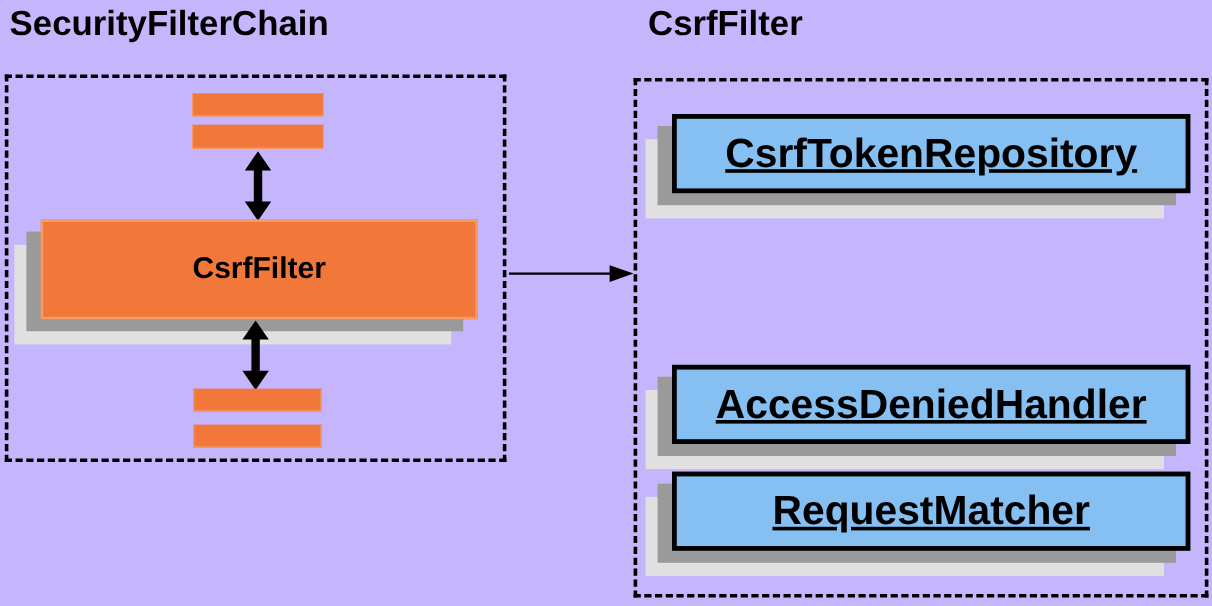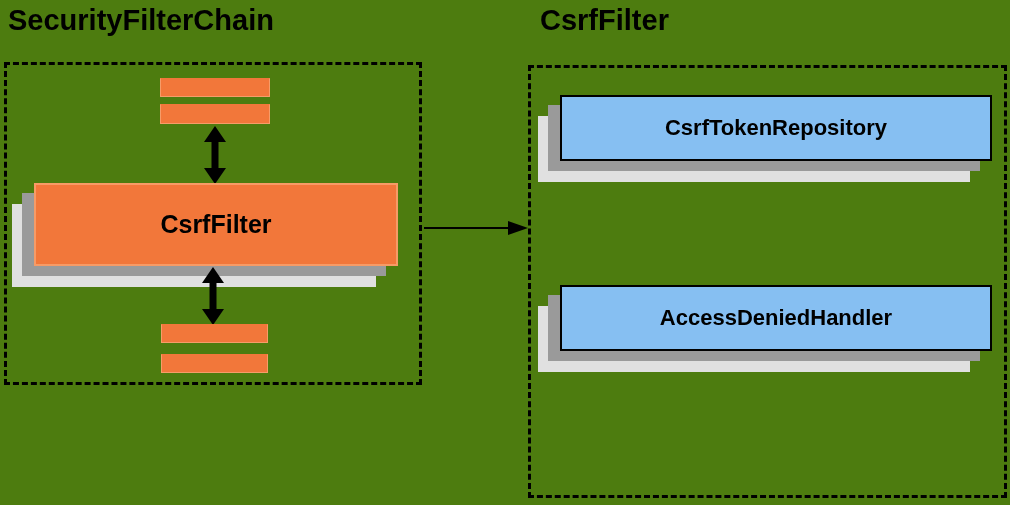--- a/index.html
+++ b/index.html
@@ -1,20 +1,20 @@
 <!DOCTYPE html>
 <html><head>
 <meta charset="utf-8">
 <style>
   html, body { margin: 0; padding: 0; background: #ffffff; }
   .canvas {
     position: relative;
     width: 1010px;
     height: 505px;
-    background: #4d7c0f;
+    background: #c4b5fd;
     font-family: "Liberation Sans", sans-serif;
     overflow: hidden;
   }
   .title {
     position: absolute;
     font-weight: bold;
     font-size: 29px;
     color: #000000;
     white-space: nowrap;
   }
@@ -59,26 +59,27 @@
   }
   .stack.orange { left: 34px; top: 183px; width: 364px; height: 83px; }
   .stack.orange .face {
     background: #F2773A;
     border: 2px solid #F79B66;
     font-size: 25px;
   }
   .stack.blue { left: 560px; width: 432px; height: 66px; }
   .stack.blue .face {
     background: #86BFF2;
-    border: 2px solid #000000;
-    font-size: 22px;
+    border: 4px solid #000000;
+    font-size: 34px;
+    text-decoration: underline;
   }
   .stack.blue.c0 { top: 95px; }
   .stack.blue.c1 { top: 195px; }
-  .stack.blue.c2 { top: 285px; }
+  .stack.blue.c2 { top: 304px; }
   .stack.blue.c3 { top: 393px; }
 
   .arrow-svg { position: absolute; display: block; }
   .arrow-svg.v-top { left: 200px; top: 126px; }
   .arrow-svg.v-bot { left: 198px; top: 267px; }
   .arrow-svg.h-mid { left: 424px; top: 220px; }
 </style>
 </head>
 <body>
 
@@ -121,14 +122,19 @@
     <div class="face">CsrfTokenRepository</div>
   </div>
 
 
   <div class="stack blue c2">
     <div class="sh light"></div>
     <div class="sh dark"></div>
     <div class="face">AccessDeniedHandler</div>
   </div>
 
+  <div class="stack blue c3">
+    <div class="sh light"></div>
+    <div class="sh dark"></div>
+    <div class="face">RequestMatcher</div>
+  </div>
 
 </div>
 
 </body></html>

